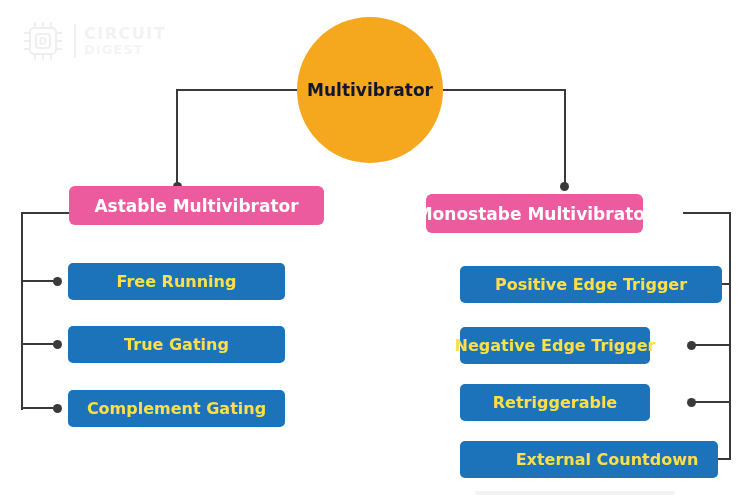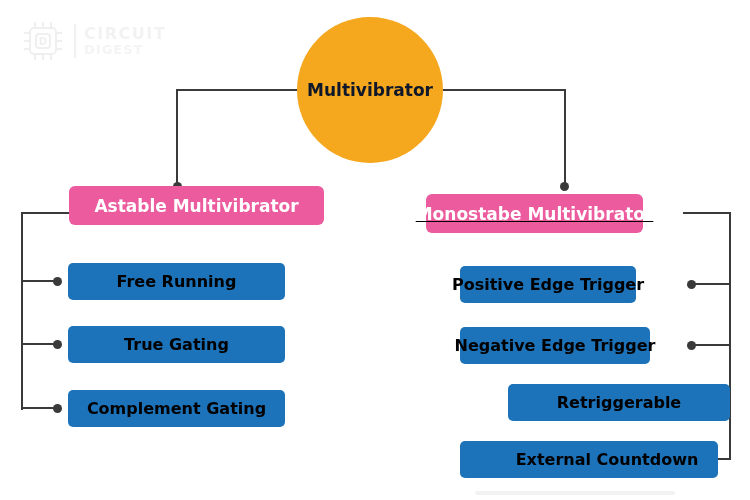--- a/index.html
+++ b/index.html
@@ -89,21 +89,21 @@
     position: absolute;
     height: 37px;
     background: #1D73B9;
     border-radius: 5px;
     display: flex;
     align-items: center;
     justify-content: center;
     z-index: 2;
   }
   .leaf-box span {
-    color: #000000;
+    color: #fde047;
     font-weight: 600;
     font-size: 16px;
     white-space: nowrap;
   }
   .shadow-strip {
     position: absolute;
     left: 475px;
     top: 491px;
     width: 200px;
     height: 4px;
@@ -171,42 +171,42 @@
   <div class="leaf-box" style="left:68px; top:263px; width:217px;">
     <span>Free Running</span>
   </div>
   <div class="leaf-box" style="left:68px; top:390px; width:217px;">
     <span>Complement Gating</span>
   </div>
   <div class="leaf-box" style="left:68px; top:326px; width:217px;">
     <span>True Gating</span>
   </div>
 
-  <div class="cat-box" style="left:426px; top:194px; width:217px;text-decoration:underline;">
+  <div class="cat-box" style="left:426px; top:194px; width:217px;">
     <span>Monostabe Multivibrator</span>
   </div>
 
   <div class="line" style="left:683px; top:212px; width:48px; height:2px;"></div>
   <div class="line" style="left:729px; top:212px; width:2px; height:248px;"></div>
   <div class="line" style="left:695px; top:283px; width:36px; height:2px;"></div>
   <div class="dot" style="left:687px; top:280px;"></div>
   <div class="line" style="left:695px; top:344px; width:36px; height:2px;"></div>
   <div class="dot" style="left:687px; top:341px;"></div>
   <div class="line" style="left:695px; top:401px; width:36px; height:2px;"></div>
   <div class="dot" style="left:687px; top:398px;"></div>
   <div class="line" style="left:695px; top:458px; width:36px; height:2px;"></div>
   <div class="dot" style="left:687px; top:455px;"></div>
 
-  <div class="leaf-box" style="left:460px; top:266px; width:176px;">
+  <div class="leaf-box" style="left:460px; top:266px; width:262px;">
     <span>Positive Edge Trigger</span>
   </div>
   <div class="leaf-box" style="left:460px; top:327px; width:190px;">
     <span>Negative Edge Trigger</span>
   </div>
-  <div class="leaf-box" style="left:460px; top:384px; width:222px;margin-left:48px;">
+  <div class="leaf-box" style="left:460px; top:384px; width:190px;">
     <span>Retriggerable</span>
   </div>
   <div class="leaf-box" style="left:460px; top:441px; width:222px;padding-left:36px;">
     <span>External Countdown</span>
   </div>
 
   <div class="shadow-strip"></div>
 
 </div>
 

